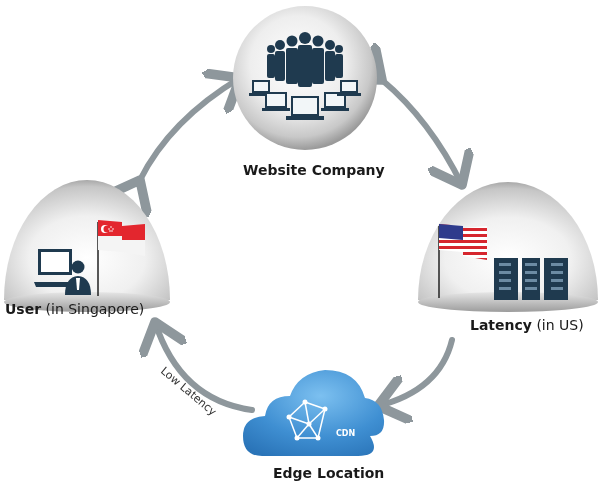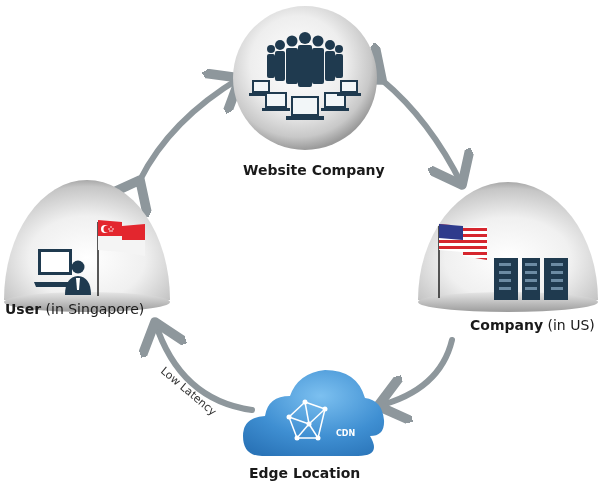--- a/index.html
+++ b/index.html
@@ -182,18 +182,18 @@
 </svg>
 
 <div class="label" style="left:243px; top:162px;">
   <b>Website Company</b>
 </div>
 <div class="label" style="left:5px; top:301px;">
   <b>User</b>
   <span class="sub">(in Singapore)</span>
 </div>
 <div class="label" style="left:470px; top:317px;">
-  <b>Company</b>
+  <b>Latency</b>
   <span class="sub">(in US)</span>
 </div>
-<div class="label" style="left:249px; top:465px;text-align:right;">
+<div class="label" style="left:273px; top:465px;text-align:right;">
   <b>Edge Location</b>
 </div>
 
 </body></html>

